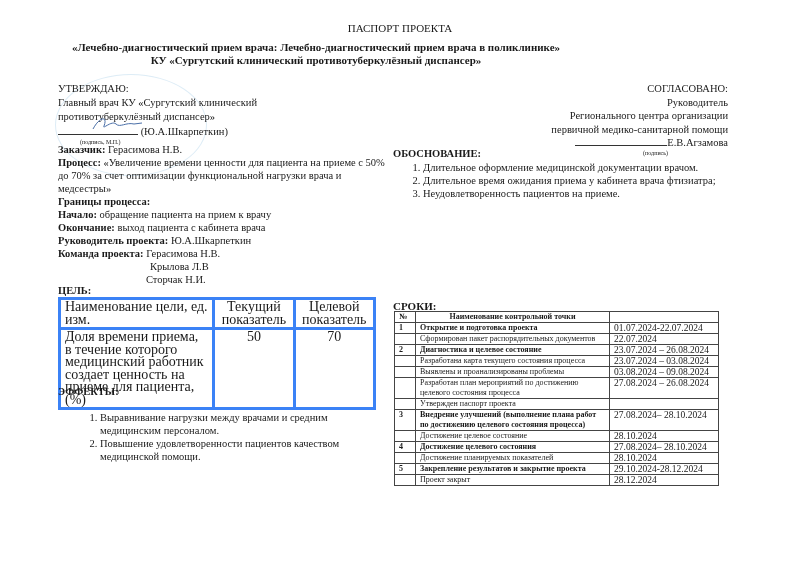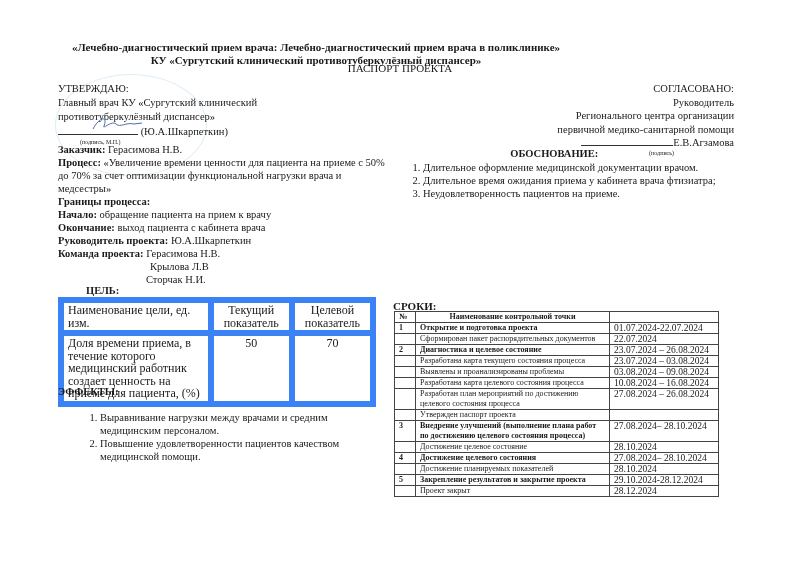--- a/index.html
+++ b/index.html
@@ -1,35 +1,35 @@
 <!DOCTYPE html>
 <html><head>
 <meta charset="utf-8">
 <style>
   html, body { margin:0; padding:0; background:#ffffff; }
   body { width:800px; height:566px; position:relative; overflow:hidden;
          font-family:"Liberation Serif", serif; color:#1a1a1a; font-size:10.5px; }
   .abs { position:absolute; }
-  .title { top:22px; left:0; width:800px; text-align:center; font-size:11px;margin-top:40px; }
+  .title { top:22px; left:0; width:800px; text-align:center; font-size:11px; }
   .subtitle { top:41px; left:0; width:632px; text-align:center; font-size:11px; font-weight:bold; line-height:13px; }
   .approve { left:58px; top:82px; line-height:14px; }
   .sign-line { display:inline-block; width:80px; border-bottom:1px solid #333; height:10px; vertical-align:baseline; }
   .tiny { font-size:6px; }
   .stamp { left:55px; top:74px; width:150px; height:100px; border-radius:50%; border:1px solid rgba(120,180,220,0.25); }
   .sig { left:90px; top:114px; width:55px; height:18px; }
-  .agree { right:66px; top:82px; text-align:right; line-height:13.5px; }
+  .agree { right:72px; top:82px; text-align:right; line-height:13.5px; }
   .agree .ls { display:inline-block; width:92px; border-bottom:1px solid #333; height:9px; }
   .left-block { left:58px; top:143px; width:330px; line-height:13px; }
   .left-block b { font-weight:bold; }
   .team { padding-left:88px; }
   .just { left:393px; top:147px; line-height:13px; }
   .just ol { margin:1px 0 0 0; padding-left:30px;font-family:Liberation Serif, serif; }
-  .goal-label { left:58px; top:285px; font-weight:bold;margin-left:28px; }
+  .goal-label { left:58px; top:285px; font-weight:bold; }
   table.goal { position:absolute; left:58px; top:297px; width:318px; border-collapse:collapse; }
-  table.goal td { border:6px solid #3b82f6; vertical-align:top; padding:1px 4px; line-height:12.5px; font-size:12px; }
+  table.goal td { border:3px solid #3b82f6; vertical-align:top; padding:1px 4px; line-height:12.5px; font-size:14px; }
   .eff { left:58px; top:385px; line-height:13px; }
   .eff ol { margin:13px 0 0 0; padding-left:42px; width:260px; }
   .terms-label { left:393px; top:300px; font-weight:bold; font-size:11px; }
   table.terms { position:absolute; left:394px; top:311px; width:325px; border-collapse:collapse; }
   table.terms td { border:1px solid #444; padding:0 4px; font-size:8px; line-height:10px; height:10px; }
   table.terms td.date { font-size:9.5px; width:100px;margin-left:32px; }
   table.terms td.num { width:12px; font-weight:bold; }
   table.terms tr.main td.name { font-weight:bold; }
 </style>
 </head>
@@ -69,21 +69,21 @@
   <div><b>Границы процесса:</b></div>
   <div><b>Начало:</b> <span>обращение пациента на прием к врачу</span></div>
   <div><b>Окончание:</b> <span>выход пациента с кабинета врача</span></div>
   <div><b>Руководитель проекта:</b> <span>Ю.А.Шкарпеткин</span></div>
   <div><b>Команда проекта:</b> <span>Герасимова Н.В.</span></div>
   <div class="team" style="padding-left:92px">Крылова Л.В</div>
   <div class="team" style="padding-left:88px">Сторчак Н.И.</div>
 </div>
 
 <div class="abs just">
-  <div style="font-weight:bold;text-align:center;">ОБОСНОВАНИЕ:</div>
+  <div style="font-weight:bold;">ОБОСНОВАНИЕ:</div>
   <ol>
     <li>Длительное оформление медицинской документации врачом.</li>
     <li>Длительное время ожидания приема у кабинета врача фтизиатра;</li>
     <li>Неудовлетворенность пациентов на приеме.</li>
   </ol>
 </div>
 
 <div class="abs goal-label">ЦЕЛЬ:</div>
 <table class="goal">
   <tbody>
@@ -136,25 +136,20 @@
         <td class="name">Разработана карта текущего состояния процесса</td>
         <td class="date">23.07.2024 – 03.08.2024</td>
       </tr>
   <tr>
         <td class="num"></td>
         <td class="name">Выявлены и проанализированы проблемы</td>
         <td class="date">03.08.2024 – 09.08.2024</td>
       </tr>
   <tr>
         <td class="num"></td>
-        <td class="name">Разработана карта целевого состояния процесса</td>
-        <td class="date">10.08.2024 – 16.08.2024</td>
-      </tr>
-  <tr>
-        <td class="num"></td>
         <td class="name">Разработан план мероприятий по достижению целевого состояния процесса</td>
         <td class="date" style="vertical-align:top">27.08.2024 – 26.08.2024</td>
       </tr>
   <tr>
         <td class="num"></td>
         <td class="name">Утвержден паспорт проекта</td>
         <td class="date"></td>
       </tr>
   <tr class="main">
         <td class="num" style="vertical-align:top">3</td>

